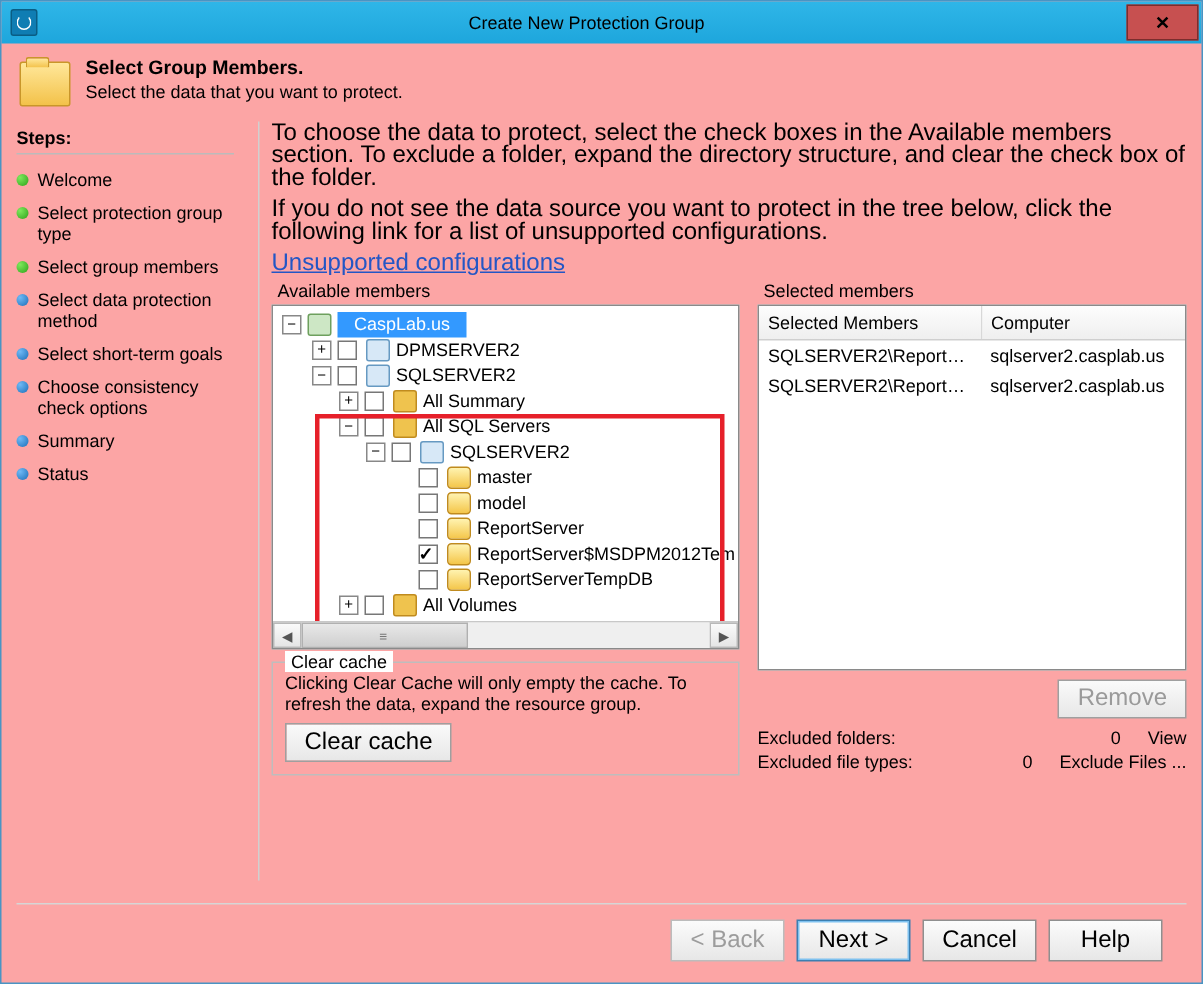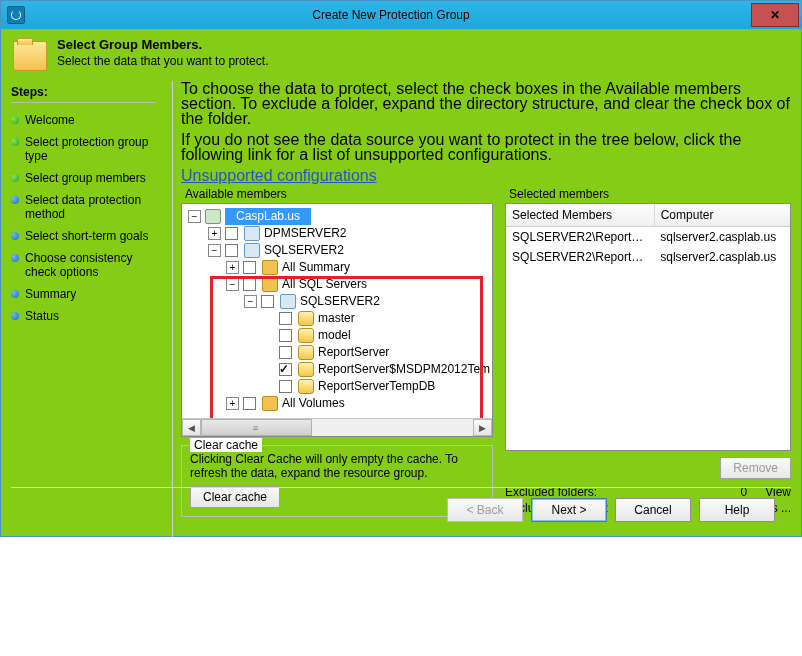--- a/index.html
+++ b/index.html
@@ -1,16 +1,16 @@
 <!DOCTYPE html>
 <html><head>
 <meta charset="utf-8">
 <style>
 html,body{margin:0;padding:0;font-family:"Segoe UI",Tahoma,sans-serif;font-size:12px;color:#000;background:#fff}
-.wrap{width:802px;height:537px;border:1px solid #4994c4;box-sizing:border-box;position:relative;background:#84cc16}
+.wrap{width:802px;height:656px;border:1px solid #4994c4;box-sizing:border-box;position:relative;background:#fca5a5}
 .titlebar{height:28px;background:linear-gradient(#2fb6e8,#1ea6dc);display:flex;align-items:center;color:#000;position:relative}
 .tb-icon{width:16px;height:16px;margin:0 6px;background:#0f7db3;border:1px solid #0a5d84;border-radius:2px;display:inline-block;position:relative}
 .tb-icon::after{content:"";position:absolute;top:3px;left:3px;width:8px;height:8px;border:1px solid #fff;border-radius:50%;border-top-color:transparent}
 .tb-title{flex:1;text-align:center;font-size:12px}
 .tb-close{width:46px;height:22px;background:#c75050;border:1px solid #7b2d2d;display:flex;align-items:center;justify-content:center;color:#000;font-family:Arial;font-weight:bold;margin-right:2px}
 .header{padding:8px 28px 10px 12px;display:flex;gap:10px;border-bottom:0}
 .hdr-icon{width:32px;height:28px;margin-top:4px;background:linear-gradient(#ffe79a,#f3c24a);border:1px solid #c9962a;border-radius:2px;position:relative}
 .hdr-icon::before{content:"";position:absolute;top:-4px;left:3px;width:14px;height:6px;background:linear-gradient(#ffe79a,#f3c24a);border:1px solid #c9962a;border-bottom:0;border-radius:2px 2px 0 0}
 .hdr-txt h1{margin:0;font-size:13px;font-weight:bold}
 .hdr-txt p{margin:2px 0 0 0;font-size:12px}
@@ -44,38 +44,38 @@
 .sel-root{background:#3399ff;color:#fff;padding:0 11px}
 .ind{display:inline-block}
 .i1{width:18px}.i2{width:36px}.i3{width:54px}.i4{width:72px}
 .red-box{position:absolute;border:3px solid #e6202a;pointer-events:none}
 .hscroll{height:17px;border-top:1px solid #c8c8c8;display:flex;align-items:stretch;background:#efefef}
 .hs-btn{width:17px;border:1px solid #b8b8b8;background:linear-gradient(#fafafa,#e5e5e5);display:flex;align-items:center;justify-content:center;font-size:9px;color:#555;cursor:pointer}
 .hs-track{flex:1;background:#efefef;position:relative}
 .hs-thumb{position:absolute;left:0;top:0;bottom:0;width:40%;background:linear-gradient(#e8e8e8,#cfcfcf);border:1px solid #b0b0b0;display:flex;align-items:center;justify-content:center;color:#777;font-size:9px;letter-spacing:2px}
 .cachebox{border:1px solid #bdbdbd;margin-top:8px;padding:6px 8px 8px 8px;position:relative}
 .cachebox .lg{position:absolute;top:-8px;left:8px;background:#fff;padding:0 4px;font-size:12px}
-.btn{border:1px solid #9f9f9f;background:linear-gradient(#fafafa,#e7e7e7);padding:3px 12px;font-size:12px;cursor:pointer}
+.btn{border:1px solid #9f9f9f;background:linear-gradient(#fafafa,#e7e7e7);padding:3px 12px;font-size:16px;cursor:pointer}
 .btn[disabled]{color:#9a9a9a;cursor:default}
 .selgrid{flex:1;border:1px solid #8a8a8a;background:#fff;display:flex;flex-direction:column}
 .sg-head{display:flex;border-bottom:1px solid #cfcfcf}
 .sg-head div{padding:4px 6px;font-size:12px;border-right:1px solid #d8d8d8;background:linear-gradient(#fdfdfd,#efefef)}
 .sg-head div:first-child{flex:1.1}
 .sg-head div:last-child{flex:1;border-right:0}
 .sg-row{display:flex}
 .sg-row div{padding:3px 6px;font-size:12px;overflow:hidden;text-overflow:ellipsis;white-space:nowrap}
 .sg-row div:first-child{flex:1.1}
 .sg-row div:last-child{flex:1}
 .sel-bottom{margin-top:auto}
 .remove-row{display:flex;justify-content:flex-end;margin:6px 0}
 .excl{display:flex;gap:10px;font-size:12px;align-items:center;margin:2px 0}
 .excl .l{flex:1}
 .excl .n{width:30px;text-align:right;margin-right:8px}
 .footer{position:absolute;left:0;right:0;bottom:0;padding:10px 16px 14px 0;display:flex;justify-content:flex-end;gap:8px;border-top:1px solid #d6d6d6;margin:0 10px}
-.fbtn{min-width:76px;text-align:center;border:1px solid #8f8f8f;background:linear-gradient(#fbfbfb,#e7e7e7);padding:4px 10px;font-size:12px;cursor:pointer}
+.fbtn{min-width:76px;text-align:center;border:1px solid #8f8f8f;background:linear-gradient(#fbfbfb,#e7e7e7);padding:4px 10px;font-size:16px;cursor:pointer}
 .fbtn.def{border:1px solid #3c7fb1;box-shadow:0 0 0 1px #7fc1ef inset}
 .fbtn[disabled]{color:#9c9c9c;border-color:#bcbcbc}
 </style>
 </head>
 <body>
 
 <div class="wrap">
   <div class="titlebar">
     <span class="tb-icon"></span>
     <span class="tb-title">Create New Protection Group</span>

